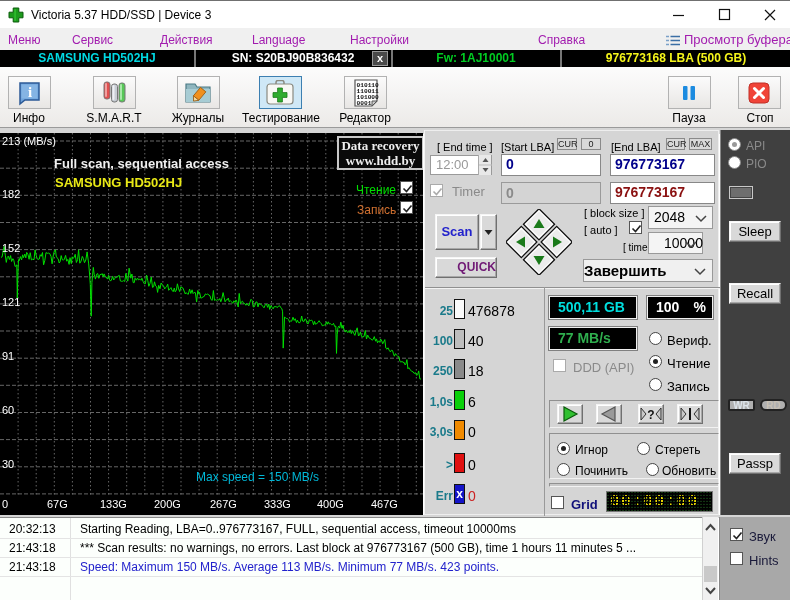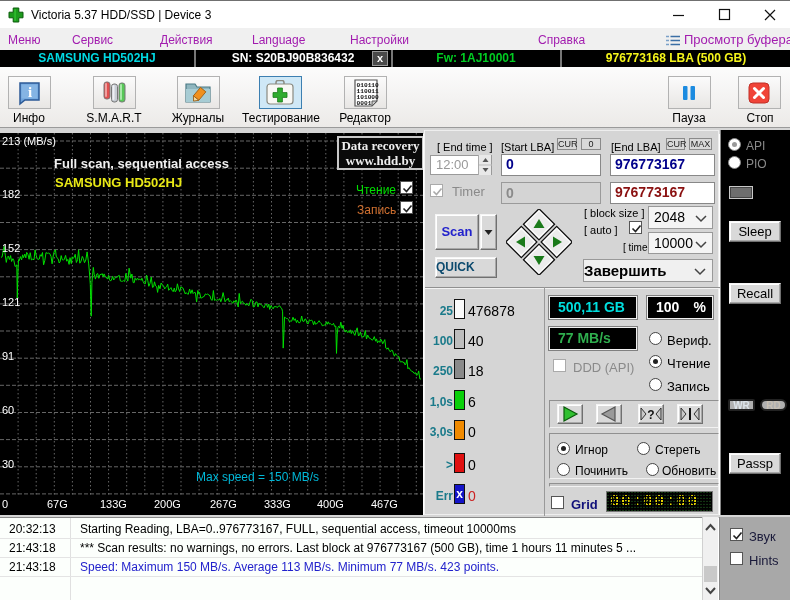--- a/index.html
+++ b/index.html
@@ -13,21 +13,21 @@
 .dseg{position:absolute;top:0;height:17px;line-height:16px;text-align:center;}
 .dsep{position:absolute;top:0;width:2px;height:17px;background:#777;}
 #toolbar{left:0;top:67px;width:790px;height:61px;background:linear-gradient(#fcfcfc,#eceae8);border-bottom:1px solid #9a9a9a;}
 .tbtn{position:absolute;top:9px;width:43px;height:33px;background:linear-gradient(#fbfbfb,#e8e6e4);border:1px solid #b2b2b2;}
 .tlbl{position:absolute;top:44px;font-size:12px;color:#000;text-align:center;width:90px;}
 #graph{left:0;top:133px;width:423px;height:382px;background:#000;}
 #gsvg{position:absolute;left:0;top:0;}
 .ylab{position:absolute;left:2px;color:#fff;font-size:11px;}
 .xlab{position:absolute;top:365px;color:#fff;font-size:11px;}
 #panel{left:424px;top:130px;width:295px;height:385px;background:#d5d5d5;border:1px solid #eee;border-left:1px solid #f5f5f5;}
-#strip{left:720px;top:130px;width:70px;height:385px;background:#000000;border-left:1px solid #888;}
+#strip{left:720px;top:130px;width:70px;height:385px;background:#404040;border-left:1px solid #888;}
 .lab{position:absolute;font-size:11px;color:#000;white-space:nowrap;}
 .fld{position:absolute;background:#fff;border:1px solid #888;font-weight:bold;font-size:14px;line-height:19px;padding-left:4px;white-space:nowrap;}
 .sbtn{position:absolute;background:#d9d9d9;border:1px solid #8a8a8a;font-size:9px;text-align:center;color:#222;}
 .btn3d{position:absolute;background:#d9d9d9;border-top:1px solid #f5f5f5;border-left:1px solid #f5f5f5;border-right:1px solid #707070;border-bottom:1px solid #707070;box-shadow:inset -1px -1px 0 #a8a8a8, inset 1px 1px 0 #fff;}
 .chk{position:absolute;width:13px;height:13px;background:#fff;border:1px solid #555;}
 .chk svg{position:absolute;left:0px;top:0px;}
 .radio{position:absolute;width:13px;height:13px;box-shadow:inset 0 0 0 1px #fff;border-radius:50%;background:#fff;border:1px solid #444;}
 .rdot{position:absolute;left:3px;top:3px;width:5px;height:5px;border-radius:50%;background:#222;}
 .blk{position:absolute;background:#000;border:1px solid #f0f0f0;outline:1px solid #808080;font-weight:bold;font-size:14px;}
 .statlab{position:absolute;font-size:12px;font-weight:bold;color:#1a7a8a;text-align:right;width:28px;}
@@ -260,21 +260,21 @@
 <div class="lab" style="left:186px;top:10px;font-size:11px;">[End LBA]</div>
 <div class="sbtn" style="left:241px;top:7px;width:19px;height:12px;line-height:10px;">CUR</div>
 <div class="sbtn" style="left:264px;top:7px;width:23px;height:12px;line-height:10px;">MAX</div>
 <div class="fld" style="left:185px;top:23px;width:105px;height:22px;color:#00008a;">976773167</div>
 <div class="fld" style="left:185px;top:51px;width:105px;height:22px;color:#8a1010;">976773167</div>
 
 <div class="btn3d" style="left:10px;top:83px;width:44px;height:36px;color:#2222cc;font-weight:bold;font-size:13px;text-align:center;line-height:34px;">Scan</div>
 <div class="btn3d" style="left:55px;top:83px;width:17px;height:36px;"><svg width="15" height="34" viewBox="0 0 15 34">
         <path d="M3.5 15l4 5 4-5z" fill="#222"></path>
       </svg></div>
-<div class="btn3d" style="left:10px;top:126px;width:62px;height:21px;color:#0c4a6e;font-weight:bold;font-size:12px;text-align:left;line-height:19px;">QUICK</div>
+<div class="btn3d" style="left:10px;top:126px;width:62px;height:21px;color:#701a75;font-weight:bold;font-size:12px;text-align:right;line-height:19px;">QUICK</div>
 
 <div class="abs" style="left:81px;top:78px;width:66px;height:66px;">
 <svg width="66" height="66" viewBox="-33 -33 66 66">
 <g transform="rotate(45)">
 <g stroke="#111" stroke-width="1.3">
 <rect x="-23.5" y="-23.5" width="22" height="22" fill="#ececec"></rect>
 <rect x="1.5" y="-23.5" width="22" height="22" fill="#ececec"></rect>
 <rect x="-23.5" y="1.5" width="22" height="22" fill="#ececec"></rect>
 <rect x="1.5" y="1.5" width="22" height="22" fill="#ececec"></rect>
 </g>
@@ -298,21 +298,21 @@
 <div class="lab" style="left:159px;top:93px;font-size:11px;">[ auto ]</div>
 <div class="chk" style="left:204px;top:90px;">
       <svg width="13" height="13" viewBox="0 0 13 13">
         <path d="M2.5 6.5l3 3 5-6" stroke="#222" stroke-width="1.6" fill="none"></path>
       </svg>
     </div>
 <div class="lab" style="left:158px;top:111px;font-size:10px;margin-left:40px;">[ timeout,ms ]</div>
 <div class="abs" style="left:223px;top:75px;width:65px;height:23px;background:#f4f4f4;border:1px solid #999;font-size:14px;line-height:21px;padding-left:5px;">2048<svg width="12" height="8" style="position:absolute;right:5px;top:8px" viewBox="0 0 12 8">
         <path d="M1 1l5 5 5-5" stroke="#444" stroke-width="1.5" fill="none"></path>
       </svg></div>
-<div class="abs" style="left:223px;top:101px;width:65px;height:22px;background:#f4f4f4;border:1px solid #999;font-size:14px;line-height:20px;padding-left:5px;">10000<svg width="12" height="8" style="position:absolute;right:5px;top:8px" viewBox="0 0 12 8">
+<div class="abs" style="left:223px;top:101px;width:55px;height:22px;background:#f4f4f4;border:1px solid #999;font-size:14px;line-height:20px;padding-left:15px;">10000<svg width="12" height="8" style="position:absolute;right:5px;top:8px" viewBox="0 0 12 8">
         <path d="M1 1l5 5 5-5" stroke="#444" stroke-width="1.5" fill="none"></path>
       </svg></div>
 <div class="abs" style="left:158px;top:128px;width:130px;height:23px;background:#f0f0f0;border:1px solid #999;font-size:15px;font-weight:bold;line-height:21px;">Завершить<svg width="12" height="8" style="position:absolute;right:6px;top:8px" viewBox="0 0 12 8">
         <path d="M1 1l5 5 5-5" stroke="#444" stroke-width="1.5" fill="none"></path>
       </svg></div>
 
 <div class="abs" style="left:0;top:156px;width:295px;height:2px;border-top:1px solid #909090;border-bottom:1px solid #f2f2f2;"></div>
 
 <div class="statlab" style="left:0px;top:173px;">25</div>
 <div class="statbox" style="left:29px;top:168px;background:#fafafa;"></div>

